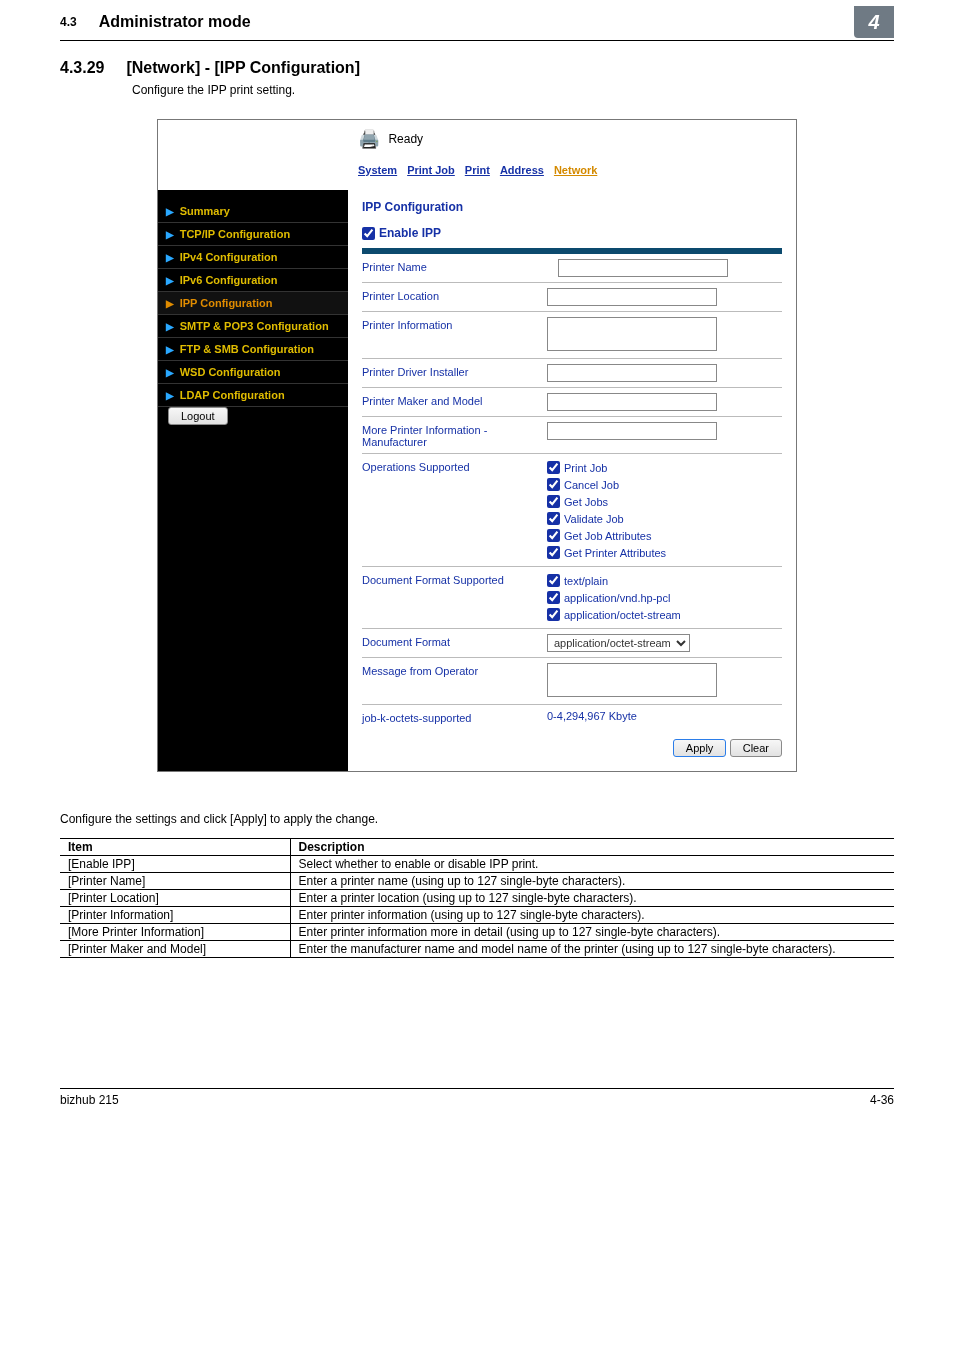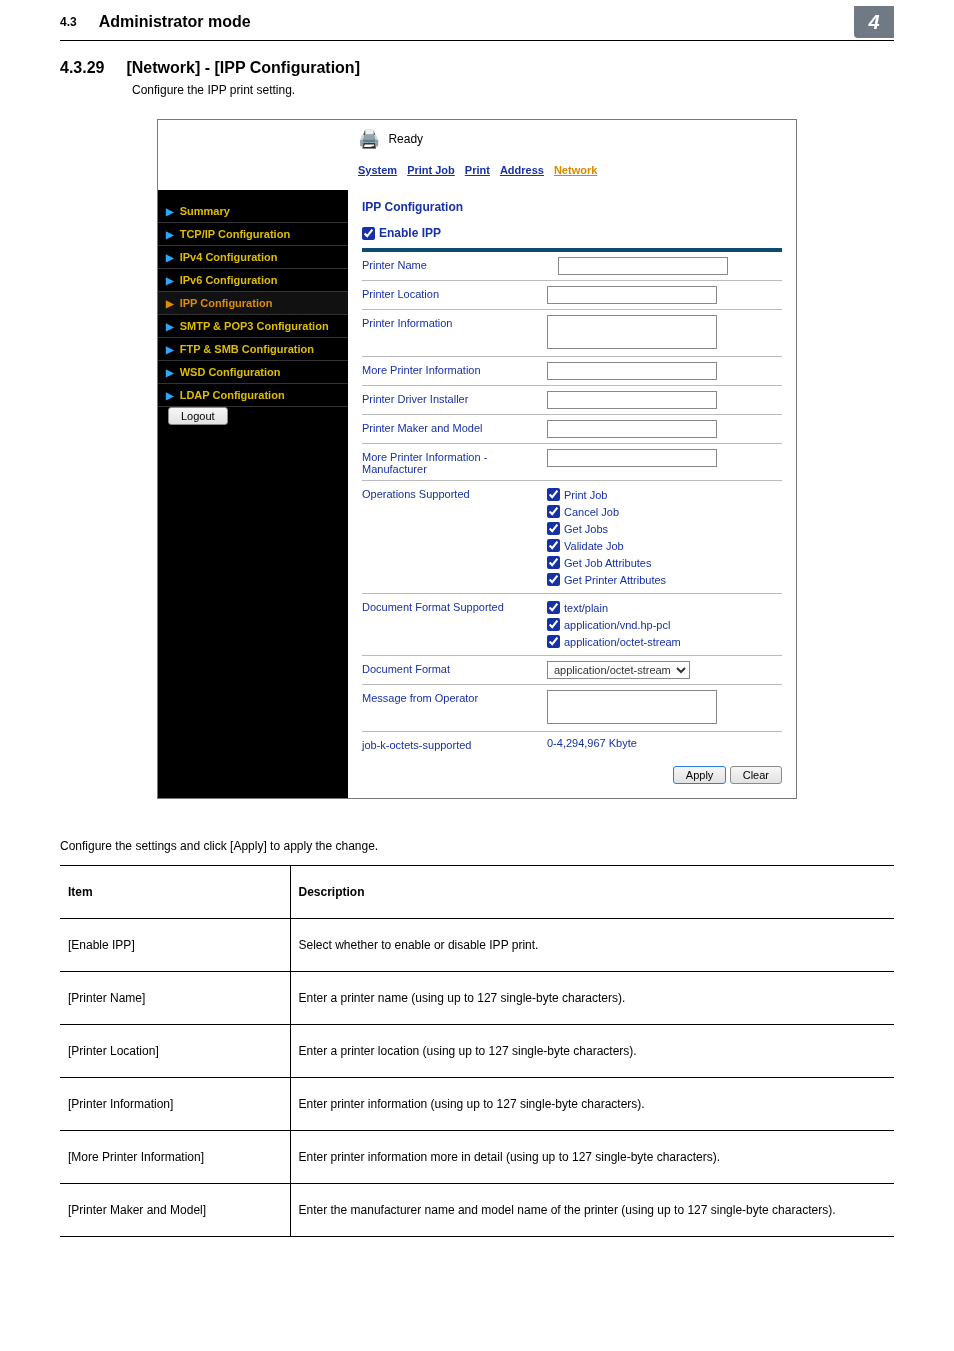--- a/index.html
+++ b/index.html
@@ -86,21 +86,21 @@
     padding: 2px 12px;
     font-size: 11px;
     cursor: pointer;
   }
   .content {
     flex: 1;
     padding: 10px 14px 14px 14px;
   }
   .c-h { color:#1631a6; font-weight:bold; font-size:12px; margin-bottom: 10px;}
   .c-row { display:flex; align-items:flex-start; padding: 5px 0; border-top: 1px solid #bbb; }
-  .c-row.first { border-top: 4px solid #0c4a6e; margin-top: 6px; gap: 11px;}
+  .c-row.first { border-top: 6px solid #0c4a6e; margin-top: 6px; gap: 11px;}
   .c-lab { color:#1631a6; font-size:11px; width: 185px; padding-top:2px;}
   .c-val { flex:1; font-size:11px; color:#1631a6; }
   .chk-line { display:flex; align-items:center; gap:4px; color:#1631a6; padding:2px 0;}
   .chk-line input { accent-color:#1631a6; }
   .text-in {
     width: 170px; height: 18px; border:1px solid #888; background:#fff;
   }
   .textarea-in {
     width: 170px; height: 34px; border:1px solid #888; background:#fff; resize:none;
   }
@@ -113,21 +113,21 @@
   
   .cfg-line { margin: 0 0 12px 0; }
   table.desc {
     width: 100%;
     border-collapse: collapse;
     margin-bottom: 130px;
   }
   table.desc th, table.desc td {
     border-top: 1px solid #000;
     border-bottom: 1px solid #000;
-    padding: 19px 8px;
+    padding: 1px 8px;
     text-align: left;
     vertical-align: top;
     font-size: 12px;
   }
   table.desc th { font-weight: bold; }
   .col-sep { border-right: 1px solid #000; width: 230px; }
   .footer {
     display:flex;
     border-top: 1px solid #000;
     padding-top: 4px;
@@ -220,24 +220,20 @@
       </div>
       <div class="c-row">
         <div class="c-lab">Printer Location</div>
         <div class="c-val"><input class="text-in" type="text" style=""></div>
       </div>
       <div class="c-row">
         <div class="c-lab">Printer Information</div>
         <div class="c-val"><textarea class="textarea-in" style=""></textarea></div>
       </div>
       <div class="c-row">
-        <div class="c-lab">More Printer Information</div>
-        <div class="c-val"><input class="text-in" type="text" style=""></div>
-      </div>
-      <div class="c-row">
         <div class="c-lab">Printer Driver Installer</div>
         <div class="c-val"><input class="text-in" type="text" style=""></div>
       </div>
       <div class="c-row">
         <div class="c-lab">Printer Maker and Model</div>
         <div class="c-val"><input class="text-in" type="text" style=""></div>
       </div>
       <div class="c-row">
         <div class="c-lab">More Printer Information - Manufacturer</div>
         <div class="c-val"><input class="text-in" type="text" style=""></div>

